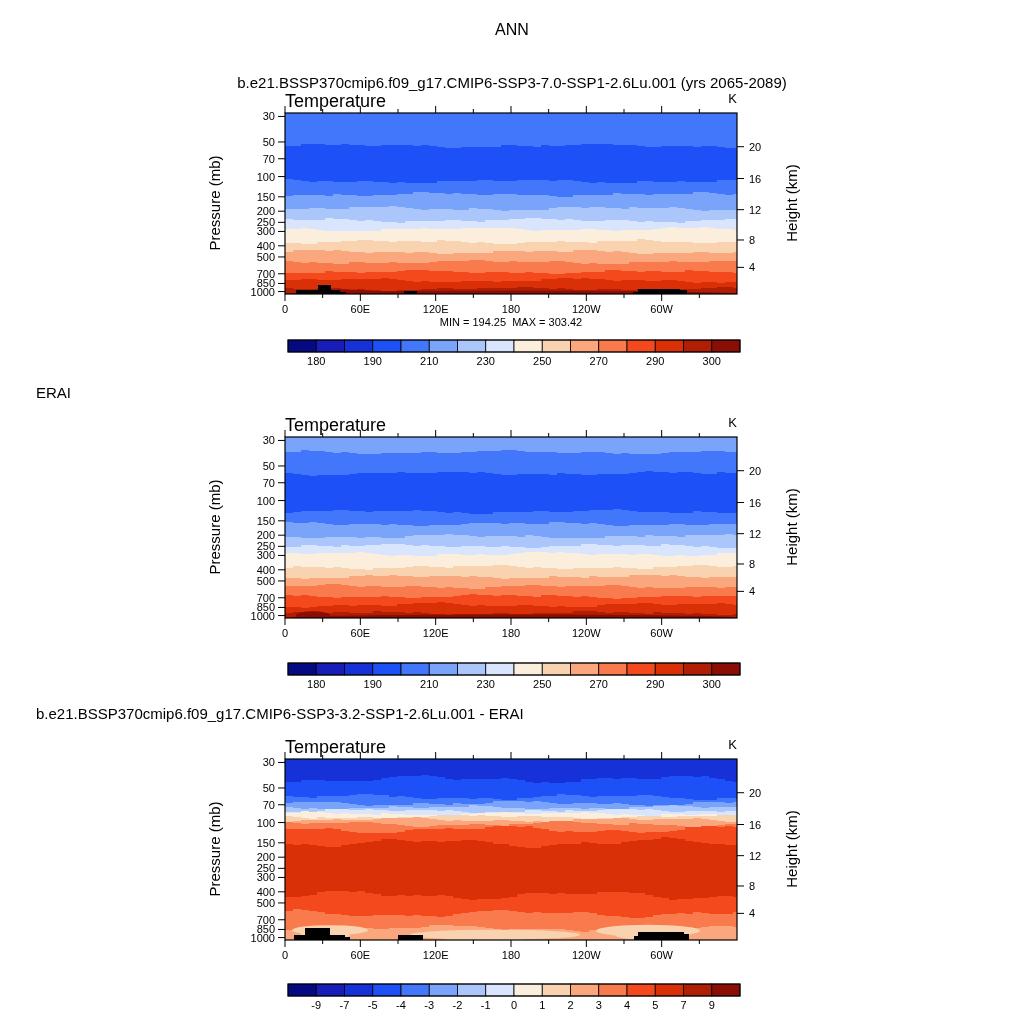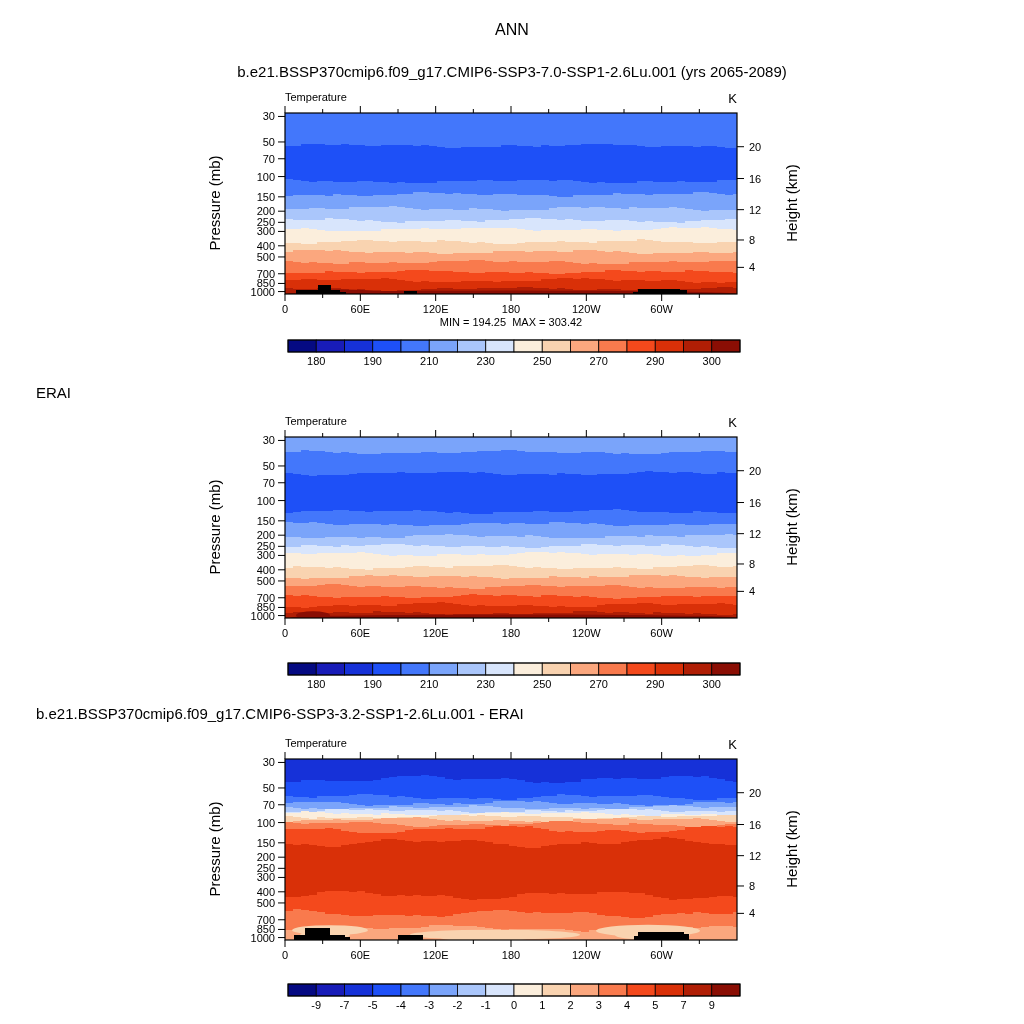--- a/index.html
+++ b/index.html
@@ -1,22 +1,22 @@
 <!DOCTYPE html>
 <html><head>
 <meta charset="utf-8">
 <style>
   html,body{margin:0;padding:0;background:#fff;}
   .page{position:relative;width:1024px;height:1024px;background:#ffffff;overflow:hidden;
         font-family:"Liberation Sans",sans-serif;color:#000;}
   .abs{position:absolute;}
   .main-title{top:21px;left:0;width:1024px;text-align:center;font-size:16px;}
-  .subtitle{top:63px;left:0;width:1024px;text-align:center;font-size:15px;}
+  .subtitle{top:74px;left:0;width:1024px;text-align:center;font-size:15px;}
   .panel-title{left:0;width:1024px;text-align:left;font-size:15px;margin-left:36px;}
-  .field-label{font-size:11px;}
+  .field-label{font-size:18px;}
   .units-label{font-size:13px;text-align:right;width:100px;}
   .axis-title{width:160px;height:18px;text-align:center;font-size:15px;transform:rotate(-90deg);}
   .stats{left:285px;width:452px;text-align:center;font-size:11px;white-space:pre;}
   svg text{font-family:"Liberation Sans",sans-serif;font-size:11px;fill:#000;}
 </style>
 </head>
 <body>
 
 <div class="page">
 

